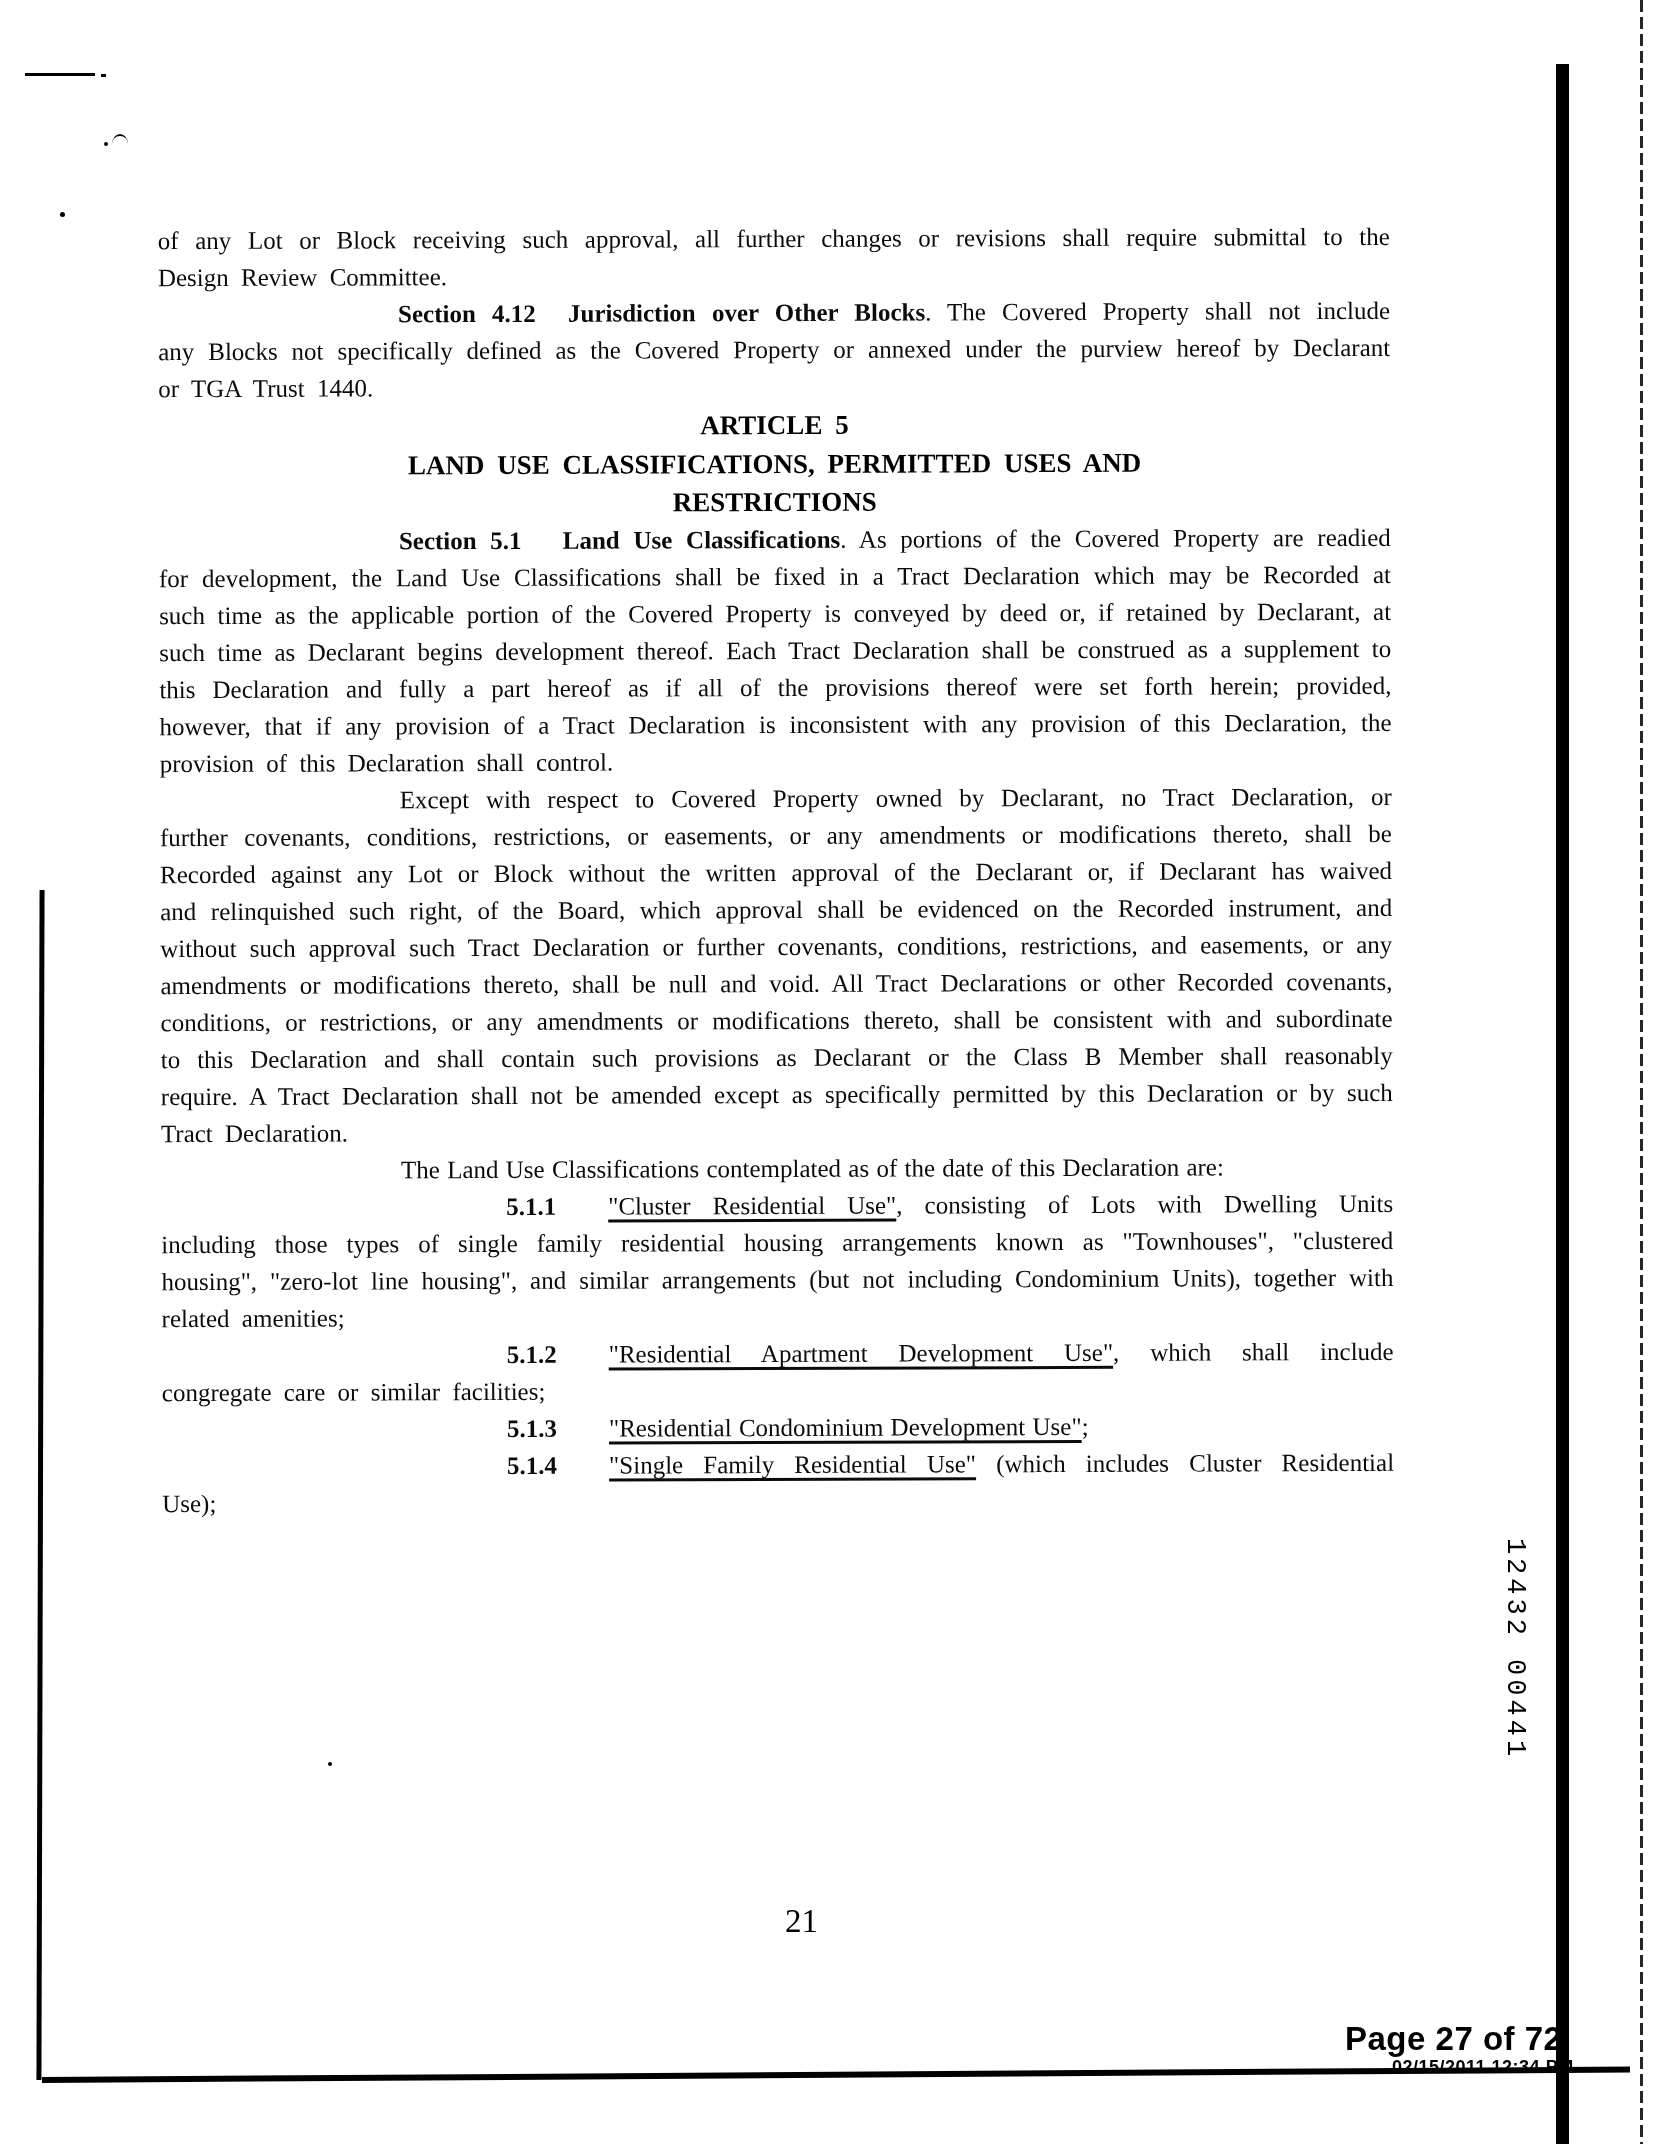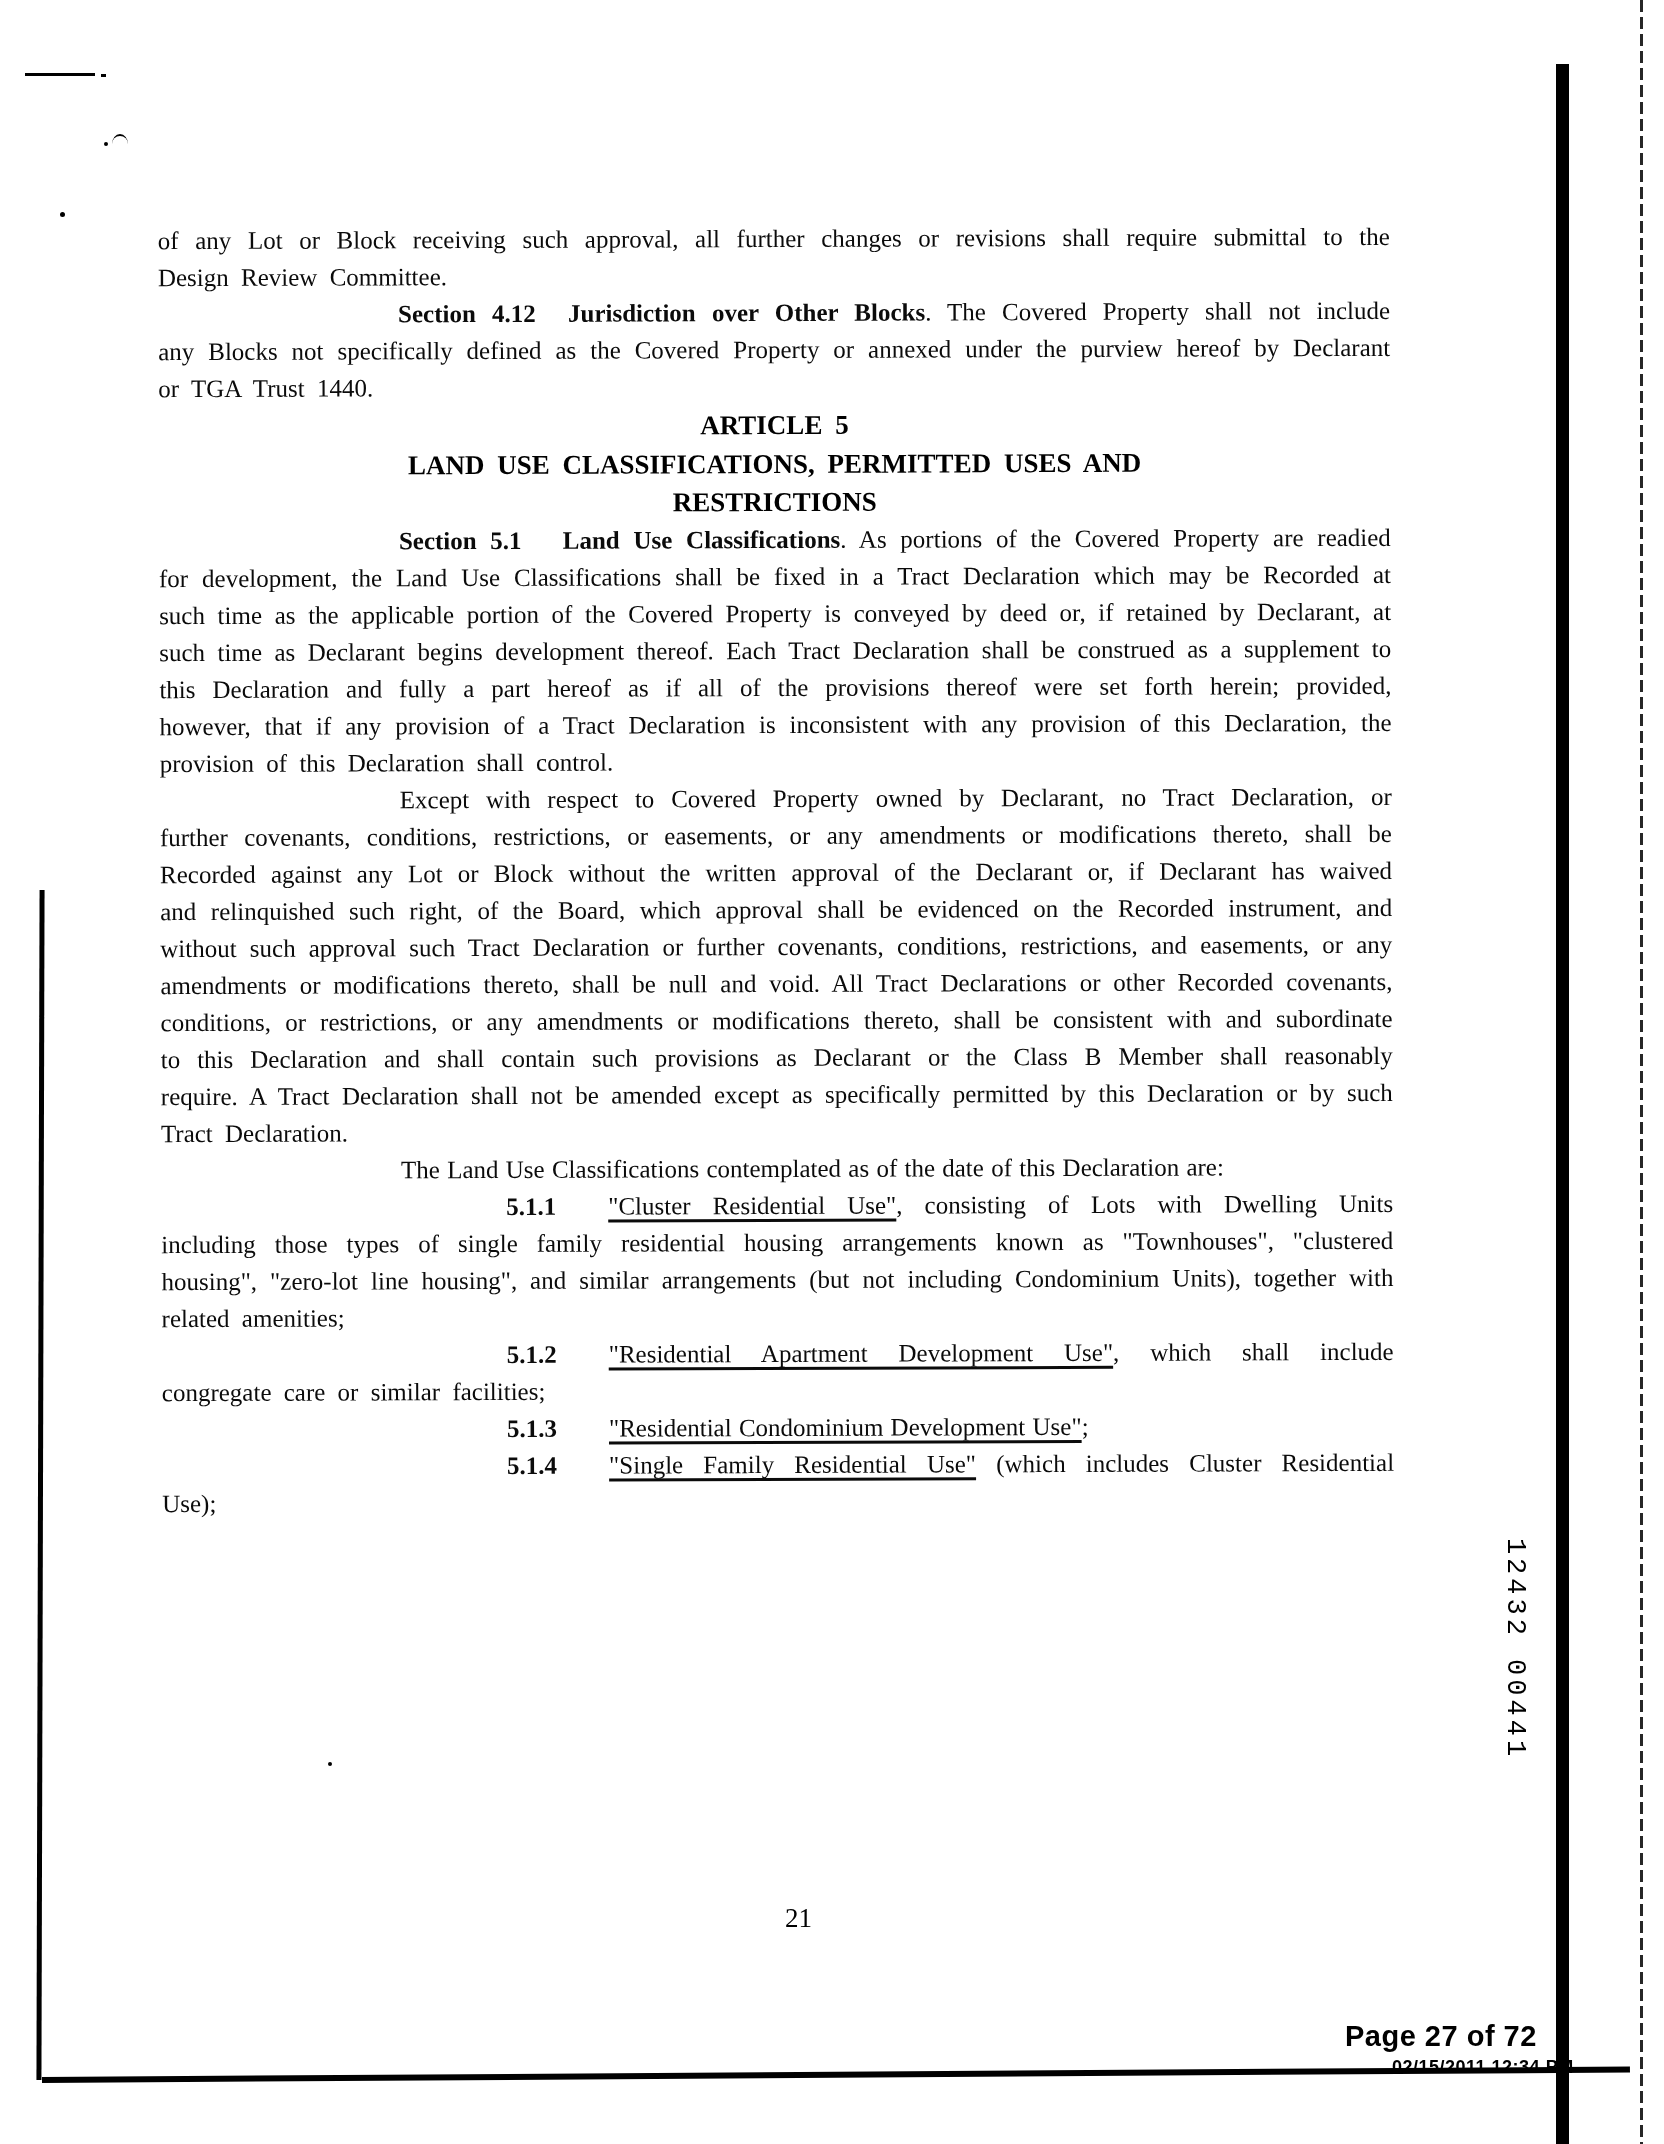--- a/index.html
+++ b/index.html
@@ -38,32 +38,32 @@
     text-align:center;font-weight:bold;font-size:27px;line-height:40px;
     margin:0 0 22px 0;text-indent:0;color:#000;
   }
   .article-subheading{
     text-align:center;font-weight:bold;font-size:27px;line-height:38px;
     margin:0 0 34px 0;text-indent:0;color:#000;
   }
   .article-subheading .subline{display:block;}
   
   .page-number{
-    position:absolute;left:785px;top:1903px;font-size:27px;color:#000;
+    position:absolute;left:785px;top:1903px;font-size:33px;color:#000;
   }
   .stamp{
     position:absolute;left:1398px;top:1633px;width:232px;height:32px;
     text-align:center;font-family:"Liberation Mono", monospace;
     font-size:27px;letter-spacing:4px;white-space:nowrap;color:#000;
     transform:rotate(90deg);
   }
   .footer-label{
     position:absolute;left:1345px;top:2020px;
     font-family:"Liberation Sans", sans-serif;font-weight:bold;
-    font-size:29px;letter-spacing:0.5px;color:#000;white-space:nowrap;
+    font-size:33px;letter-spacing:0.5px;color:#000;white-space:nowrap;
   }
   .footer-timestamp{
     position:absolute;left:1392px;top:2057px;
     font-family:"Liberation Sans", sans-serif;font-weight:bold;
     font-size:18px;letter-spacing:0.5px;color:#000;white-space:nowrap;
   }
   
   .bottom-line{
     position:absolute;left:42px;top:2077px;width:1588px;height:6px;
     background:#000;transform:rotate(-0.38deg);transform-origin:left center;

